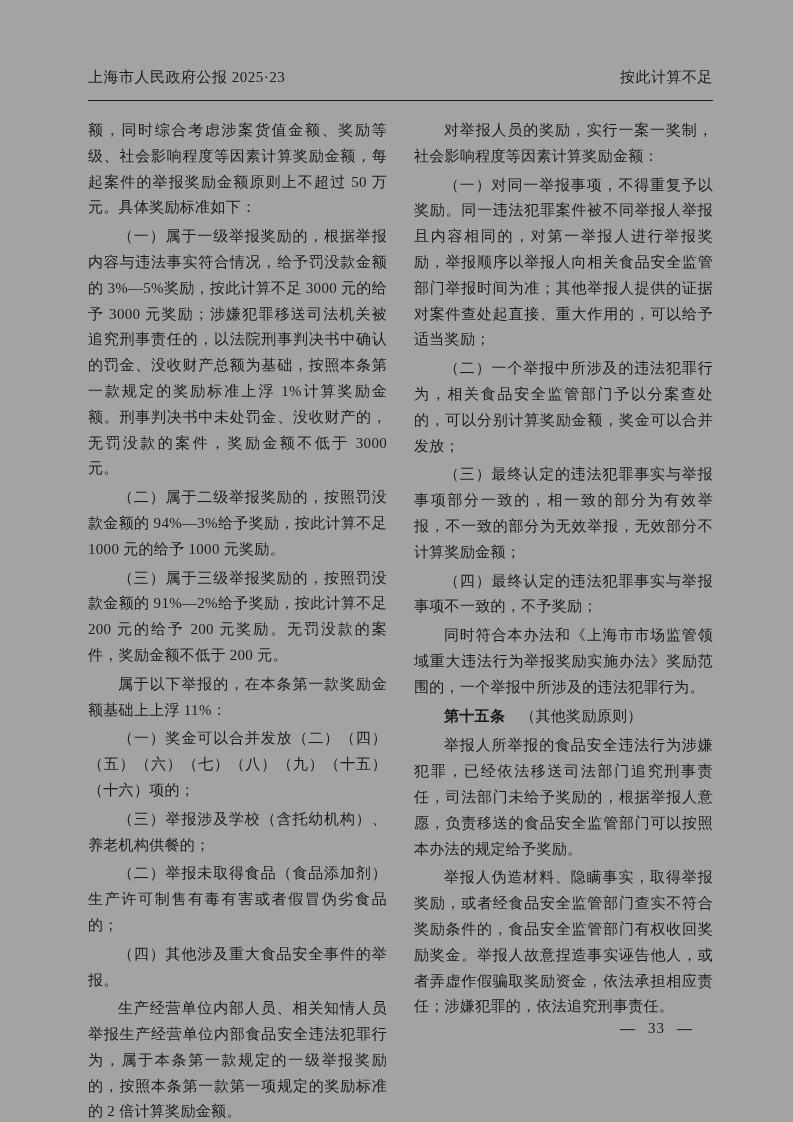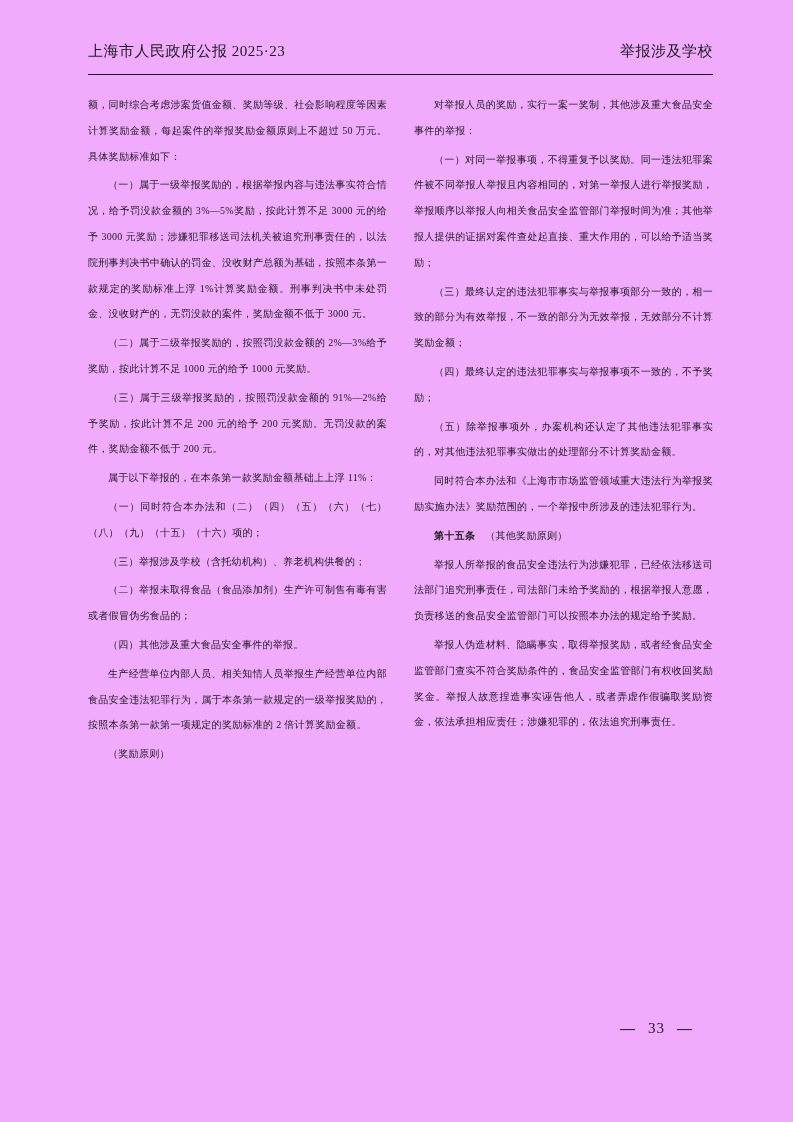--- a/index.html
+++ b/index.html
@@ -5,22 +5,22 @@
   * { margin: 0; padding: 0; box-sizing: border-box; }
   html, body { background: #e8e8e8; }
   body {
     width: 793px; height: 1122px;
     font-family: "Liberation Serif", "DejaVu Serif", serif;
     color: #1a1a1a;
     position: relative;
   }
   .page {
     position: absolute; inset: 0;
-    background: #f0abfc;
-    padding: 42px 80px 0 88px;
+    background: #a3a3a3;
+    padding: 68px 80px 0 88px;
   }
   .page-header {
     display: flex;
     justify-content: space-between;
     align-items: baseline;
     font-size: 15px;
     letter-spacing: 0.5px;
   }
   .header-rule {
     border: none;
@@ -30,32 +30,32 @@
   .columns {
     display: flex;
     gap: 27px;
     margin-top: 17px;
   }
   .column {
     flex: 1 1 0;
     min-width: 0;
   }
   .para {
-    font-size: 10px;
+    font-size: 15px;
     line-height: 25.8px;
     text-align: justify;
     text-indent: 2em;
     margin-bottom: 3px;
     letter-spacing: 0.3px;
     word-break: break-all;
   }
   .para.no-indent { text-indent: 0; }
   .article-num {
     font-weight: bold;
-    font-family: Liberation Sans, sans-serif;
+    font-family: Liberation Mono, monospace;
     margin-right: 1em;
   }
   .page-number {
     position: absolute;
     top: 1020px;
     right: 100px;
     font-size: 15px;
     letter-spacing: 1px;
     display: flex;
     align-items: center;
@@ -63,45 +63,45 @@
   }
   .page-number .dash { font-weight: bold; }
 </style>
 </head>
 <body>
 
 <div class="page">
 
   <header class="page-header">
     <span>上海市人民政府公报 2025·23</span>
-    <span>举报涉及学校</span>
+    <span>按此计算不足</span>
   </header>
 
   <hr class="header-rule">
 
   <main class="columns">
     <section class="column">
         <p class="para no-indent">额，同时综合考虑涉案货值金额、奖励等级、社会影响程度等因素计算奖励金额，每起案件的举报奖励金额原则上不超过 50 万元。具体奖励标准如下：</p>
         <p class="para">（一）属于一级举报奖励的，根据举报内容与违法事实符合情况，给予罚没款金额的 3%—5%奖励，按此计算不足 3000 元的给予 3000 元奖励；涉嫌犯罪移送司法机关被追究刑事责任的，以法院刑事判决书中确认的罚金、没收财产总额为基础，按照本条第一款规定的奖励标准上浮 1%计算奖励金额。刑事判决书中未处罚金、没收财产的，无罚没款的案件，奖励金额不低于 3000 元。</p>
-        <p class="para">（二）属于二级举报奖励的，按照罚没款金额的 2%—3%给予奖励，按此计算不足 1000 元的给予 1000 元奖励。</p>
+        <p class="para">（二）属于二级举报奖励的，按照罚没款金额的 94%—3%给予奖励，按此计算不足 1000 元的给予 1000 元奖励。</p>
         <p class="para">（三）属于三级举报奖励的，按照罚没款金额的 91%—2%给予奖励，按此计算不足 200 元的给予 200 元奖励。无罚没款的案件，奖励金额不低于 200 元。</p>
         <p class="para">属于以下举报的，在本条第一款奖励金额基础上上浮 11%：</p>
-        <p class="para">（一）同时符合本办法和（二）（四）（五）（六）（七）（八）（九）（十五）（十六）项的；</p>
+        <p class="para">（一）奖金可以合并发放（二）（四）（五）（六）（七）（八）（九）（十五）（十六）项的；</p>
         <p class="para">（三）举报涉及学校（含托幼机构）、养老机构供餐的；</p>
         <p class="para">（二）举报未取得食品（食品添加剂）生产许可制售有毒有害或者假冒伪劣食品的；</p>
         <p class="para">（四）其他涉及重大食品安全事件的举报。</p>
         <p class="para">生产经营单位内部人员、相关知情人员举报生产经营单位内部食品安全违法犯罪行为，属于本条第一款规定的一级举报奖励的，按照本条第一款第一项规定的奖励标准的 2 倍计算奖励金额。</p>
         <p class="para">（奖励原则）</p>
       </section>
     <section class="column">
-        <p class="para">对举报人员的奖励，实行一案一奖制，其他涉及重大食品安全事件的举报：</p>
+        <p class="para">对举报人员的奖励，实行一案一奖制，社会影响程度等因素计算奖励金额：</p>
         <p class="para">（一）对同一举报事项，不得重复予以奖励。同一违法犯罪案件被不同举报人举报且内容相同的，对第一举报人进行举报奖励，举报顺序以举报人向相关食品安全监管部门举报时间为准；其他举报人提供的证据对案件查处起直接、重大作用的，可以给予适当奖励；</p>
+        <p class="para">（二）一个举报中所涉及的违法犯罪行为，相关食品安全监管部门予以分案查处的，可以分别计算奖励金额，奖金可以合并发放；</p>
         <p class="para">（三）最终认定的违法犯罪事实与举报事项部分一致的，相一致的部分为有效举报，不一致的部分为无效举报，无效部分不计算奖励金额；</p>
         <p class="para">（四）最终认定的违法犯罪事实与举报事项不一致的，不予奖励；</p>
-        <p class="para">（五）除举报事项外，办案机构还认定了其他违法犯罪事实的，对其他违法犯罪事实做出的处理部分不计算奖励金额。</p>
         <p class="para">同时符合本办法和《上海市市场监管领域重大违法行为举报奖励实施办法》奖励范围的，一个举报中所涉及的违法犯罪行为。</p>
         <p class="para"><span class="article-num">第十五条</span>（其他奖励原则）</p>
         <p class="para">举报人所举报的食品安全违法行为涉嫌犯罪，已经依法移送司法部门追究刑事责任，司法部门未给予奖励的，根据举报人意愿，负责移送的食品安全监管部门可以按照本办法的规定给予奖励。</p>
         <p class="para">举报人伪造材料、隐瞒事实，取得举报奖励，或者经食品安全监管部门查实不符合奖励条件的，食品安全监管部门有权收回奖励奖金。举报人故意捏造事实诬告他人，或者弄虚作假骗取奖励资金，依法承担相应责任；涉嫌犯罪的，依法追究刑事责任。</p>
       </section>
   </main>
 
   <div class="page-number">
     <span class="dash">—</span>
     <span>33</span>

